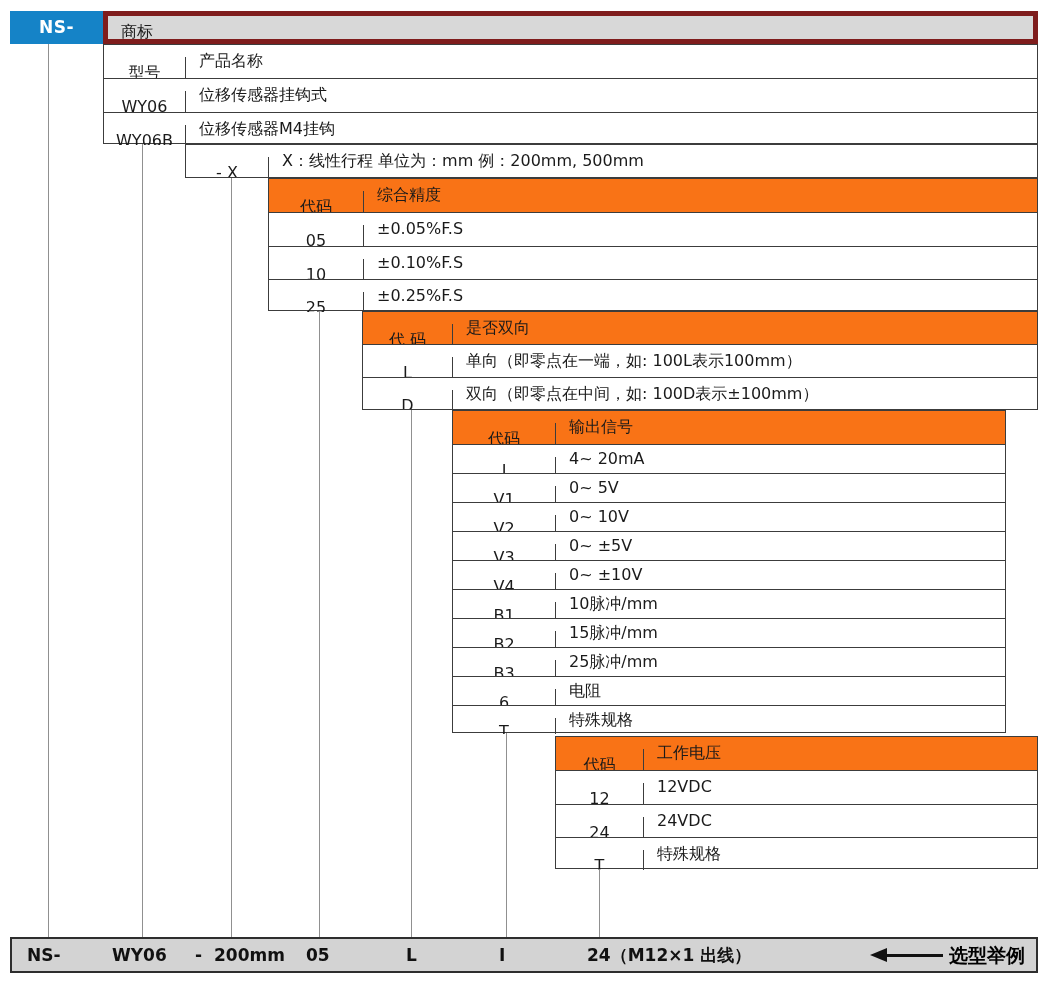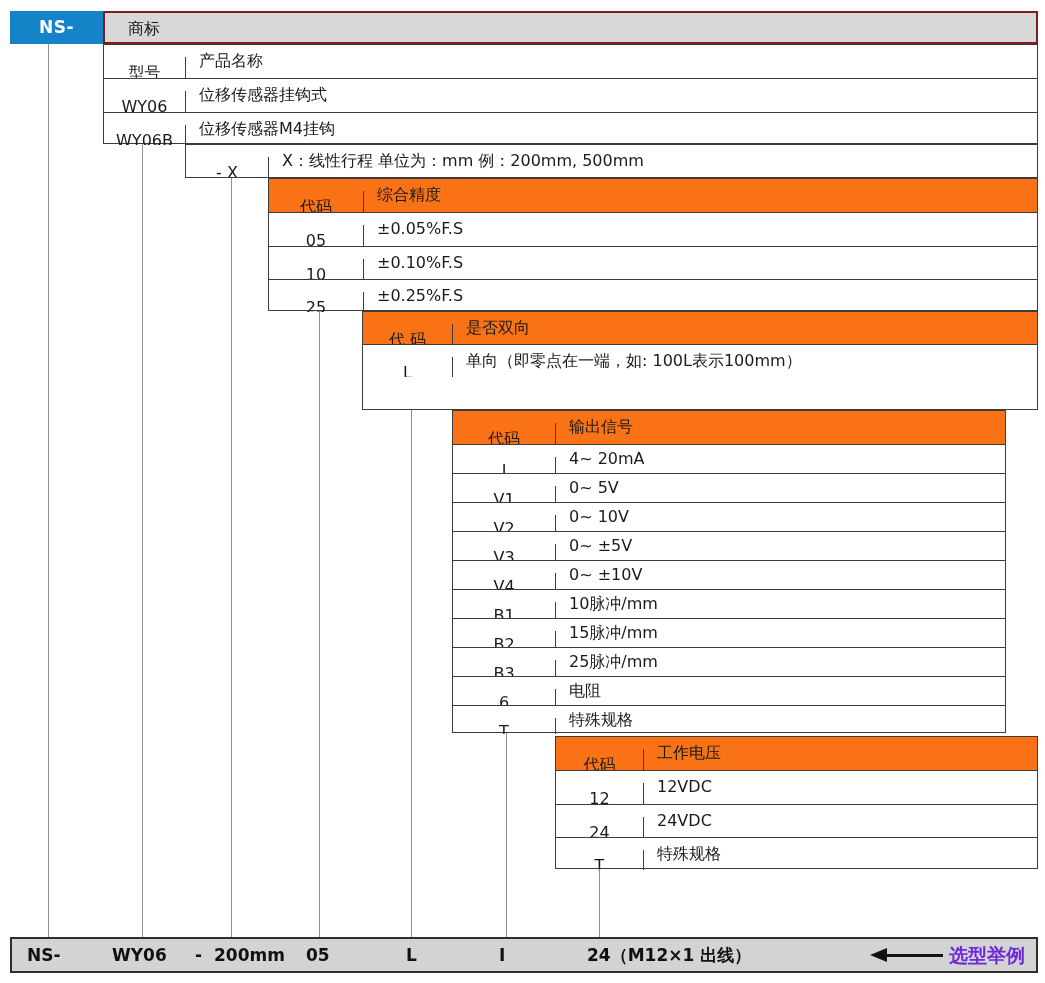--- a/index.html
+++ b/index.html
@@ -9,22 +9,22 @@
     color:#1a1a1a;font-size:16px;overflow:hidden;
   }
   
   .blue-box{
     position:absolute;left:10px;top:11px;width:93px;height:33px;
     background:#1583c7;color:#ffffff;font-weight:bold;font-size:17px;
     text-align:center;line-height:33px;letter-spacing:.5px;
   }
   .tm-row{
     position:absolute;left:103px;top:11px;width:935px;height:33px;
-    background:#d8d8d8;border:2px solid #7f1d1d;box-sizing:border-box;
-    line-height:31px;padding-left:23px;
+    background:#d8d8d8;border:5px solid #7f1d1d;box-sizing:border-box;
+    line-height:31px;padding-left:13px;
   }
   
   .tbl{position:absolute;border:1px solid #3c3c3c;box-sizing:border-box;background:#fff;}
   .row{display:block;height:var(--rh);box-sizing:border-box;border-top:1px solid #3c3c3c;overflow:hidden;white-space:nowrap;}
   .row:first-child{border-top:none;}
   .row .code{
     display:inline-block;vertical-align:top;width:var(--cw);height:100%;
     box-sizing:border-box;border-right:1px solid #3c3c3c;
     text-align:center;line-height:var(--lh);margin-top:12px;
   }
@@ -57,21 +57,21 @@
   }
   .bar .item{
     position:absolute;top:0;height:32px;line-height:32px;
     font-weight:bold;font-size:17px;color:#111;white-space:nowrap;
   }
   .i0{left:15px;} .i1{left:100px;} .i2{left:183px;} .i3{left:202px;}
   .i4{left:294px;} .i5{left:394px;} .i6{left:487px;} .i7{left:575px;}
   .arrow-wrap{position:absolute;left:858px;top:0;height:32px;display:flex;align-items:center;}
   .arrow-head{width:0;height:0;border-top:7px solid transparent;border-bottom:7px solid transparent;border-right:17px solid #111;}
   .arrow-tail{width:56px;height:3px;background:#111;}
-  .bar .note{font-weight:bold;font-size:19px;color:#6d28d9;margin-left:6px;white-space:nowrap;line-height:32px;}
+  .bar .note{font-weight:bold;font-size:19px;color:#000000;margin-left:6px;white-space:nowrap;line-height:32px;}
 </style>
 </head>
 <body>
 
 <div class="page">
 
   <div class="blue-box">
     <span>NS-</span>
   </div>
   <div class="tm-row">
@@ -110,20 +110,23 @@
       <span class="code">25</span><span class="desc">±0.25%F.S</span>
     </div>
   </div>
 
   <div class="tbl t5">
     <div class="row hdr">
       <span class="code">代 码</span><span class="desc">是否双向</span>
     </div>
     <div class="row">
       <span class="code">L</span><span class="desc">单向（即零点在一端，如: 100L表示100mm）</span>
+    </div>
+    <div class="row">
+      <span class="code">D</span><span class="desc">双向（即零点在中间，如: 100D表示±100mm）</span>
     </div>
   </div>
 
   <div class="tbl t6">
     <div class="row hdr">
       <span class="code">代码</span><span class="desc">输出信号</span>
     </div>
     <div class="row">
       <span class="code">I</span><span class="desc">4~ 20mA</span>
     </div>

